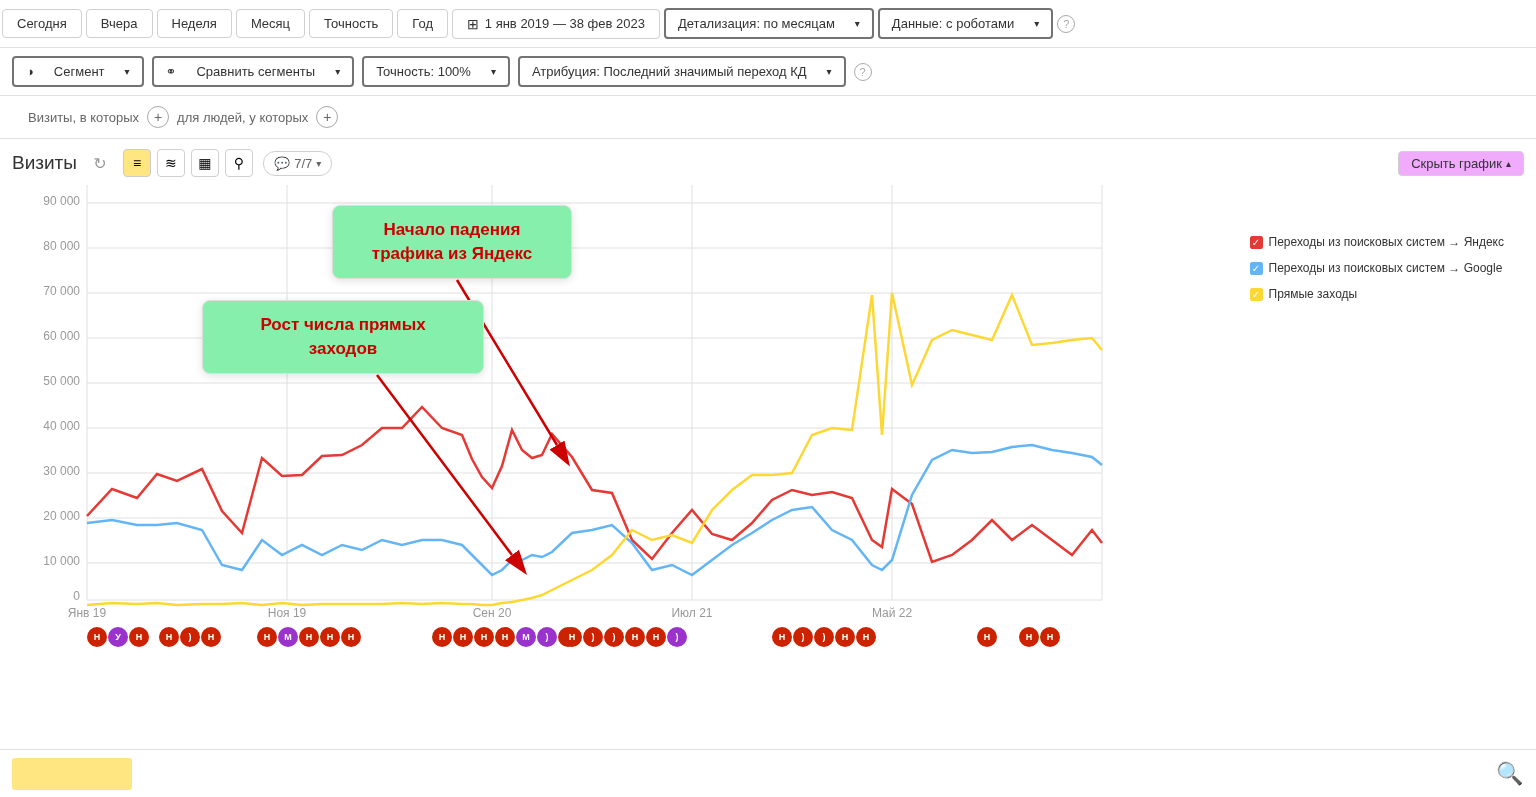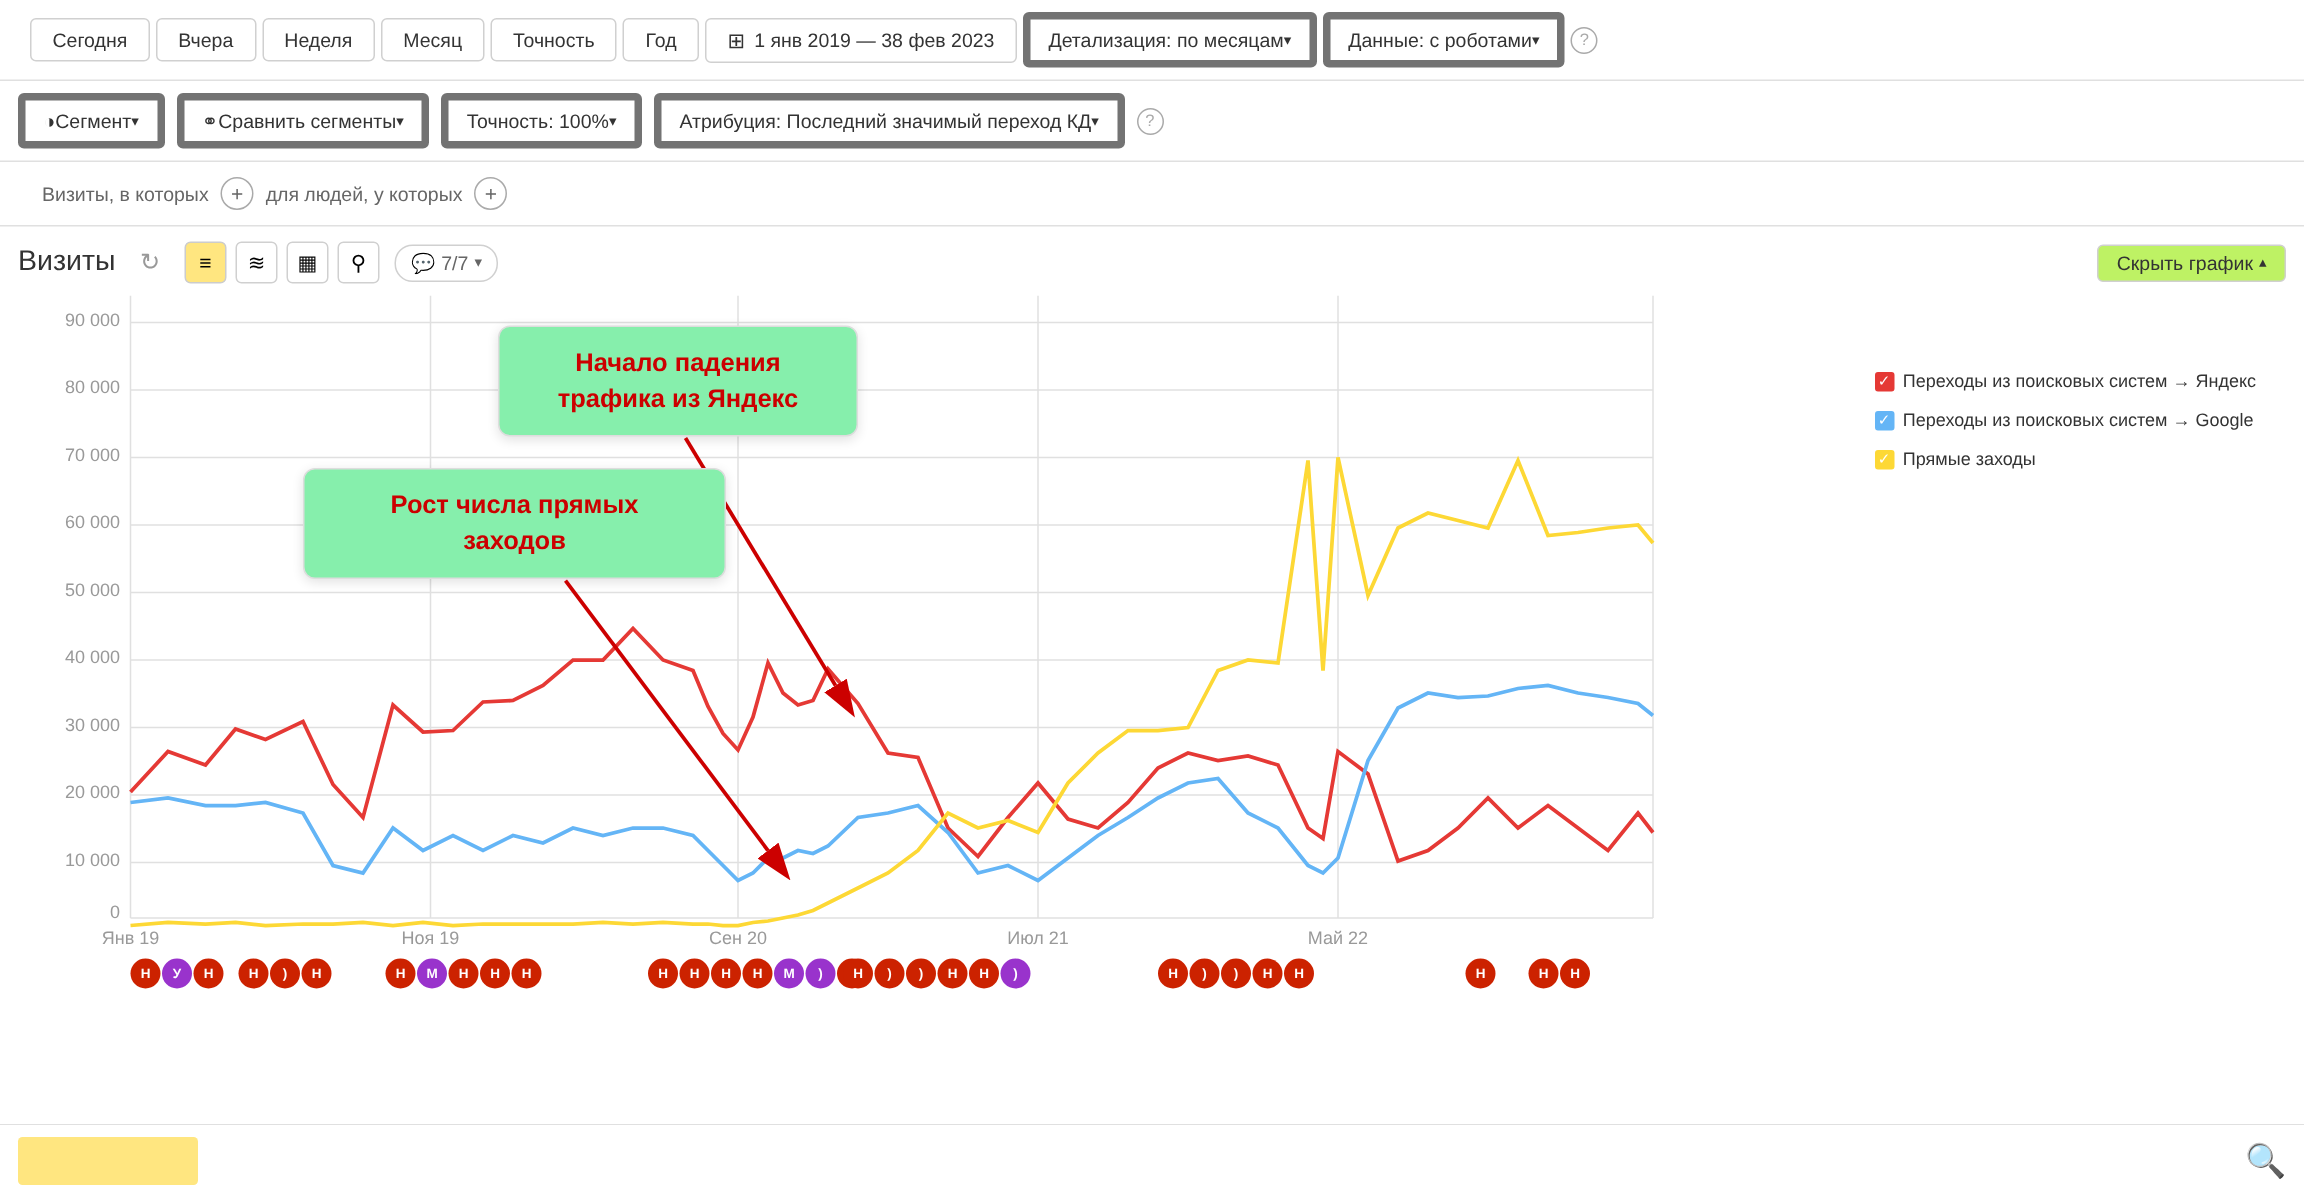--- a/index.html
+++ b/index.html
@@ -3,21 +3,21 @@
   <meta charset="utf-8">
   <style>
     * { box-sizing: border-box; margin: 0; padding: 0; }
     body { font-family: Arial, sans-serif; background: #fff; color: #333; font-size: 13px; overflow-x: hidden; }
 
     
     .toolbar-top {
       display: flex;
       align-items: center;
       gap: 4px;
-      padding: 8px 20px;
+      padding: 8px 2px;
       border-bottom: 1px solid #e0e0e0;
       flex-wrap: wrap;
     }
     .toolbar-btn {
       padding: 6px 14px;
       border: 1px solid #d0d0d0;
       border-radius: 4px;
       background: #fff;
       cursor: pointer;
       font-size: 13px;
@@ -33,23 +33,23 @@
       border-radius: 4px;
       background: #fff;
       cursor: pointer;
       font-size: 13px;
       color: #333;
       white-space: nowrap;
     }
     .dropdown-btn {
       display: flex;
       align-items: center;
-      gap: 0;
+      gap: 20px;
       padding: 6px 12px;
-      border: 5px solid #737373;
+      border: 2px solid #737373;
       border-radius: 4px;
       background: #fff;
       cursor: pointer;
       font-size: 13px;
       color: #333;
       white-space: nowrap;
     }
     .dropdown-btn .arrow { font-size: 10px; }
     .info-icon {
       width: 18px; height: 18px;
@@ -132,21 +132,21 @@
       color: #666;
     }
     .hide-chart-btn {
       margin-left: auto;
       display: flex;
       align-items: center;
       gap: 4px;
       padding: 4px 12px;
       border: 1px solid #d0d0d0;
       border-radius: 4px;
-      background: #bef264;
+      background: #f0abfc;
       cursor: pointer;
       font-size: 13px;
       color: #333;
     }
     .chart-refresh-btn {
       width: 26px; height: 26px;
       border: none;
       background: none;
       cursor: pointer;
       display: inline-flex; align-items: center; justify-content: center;

